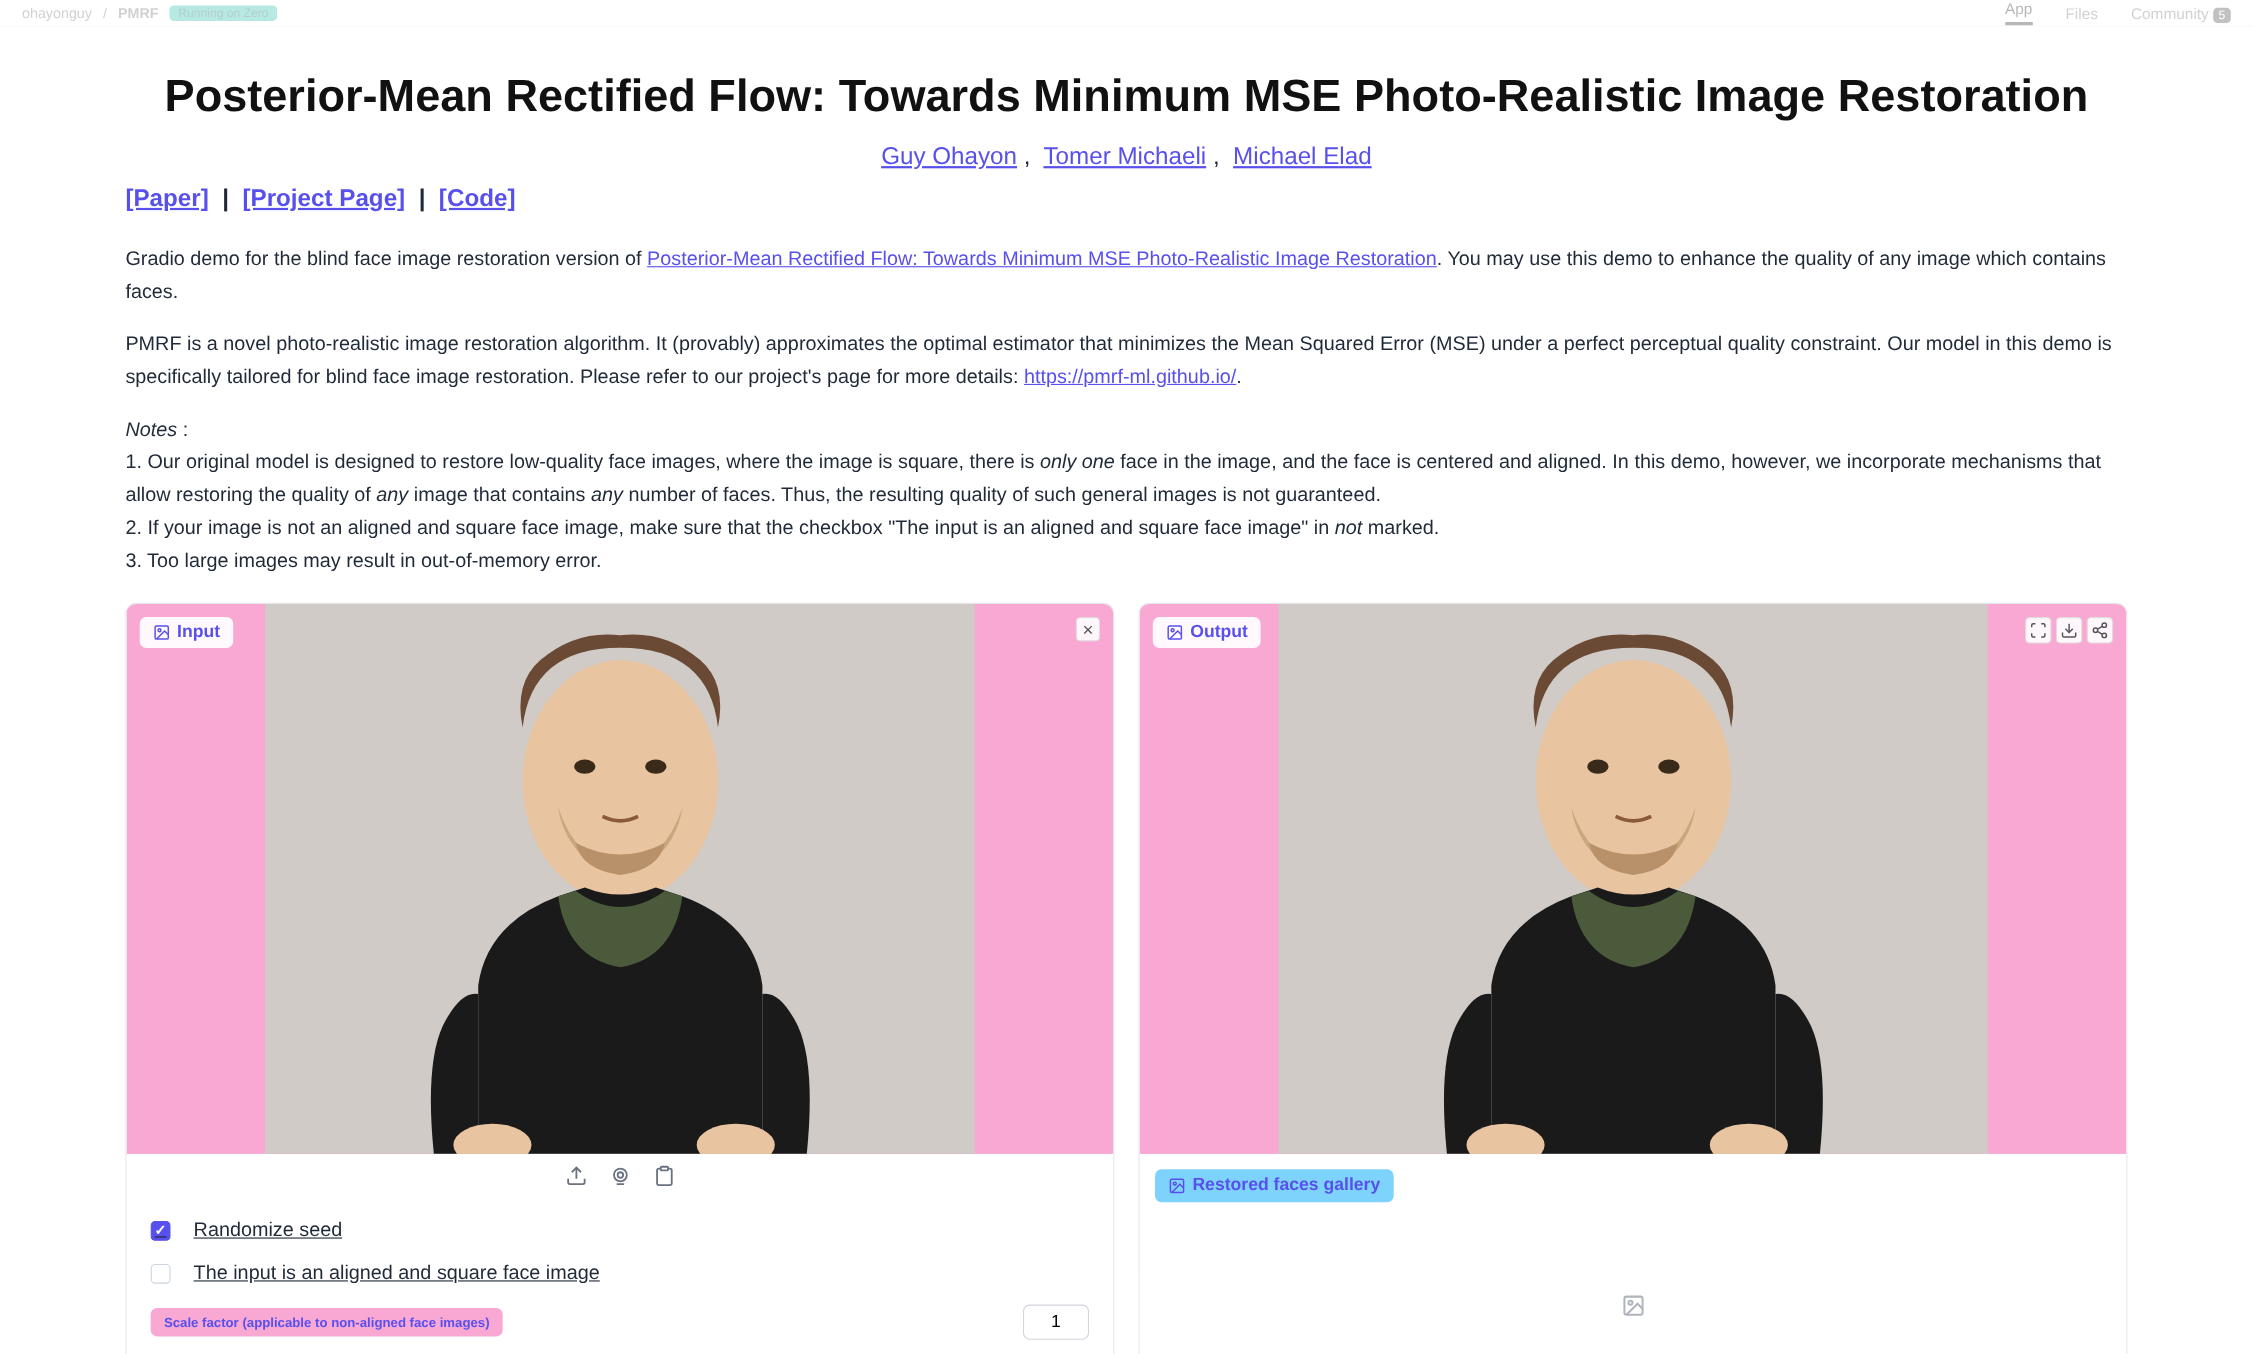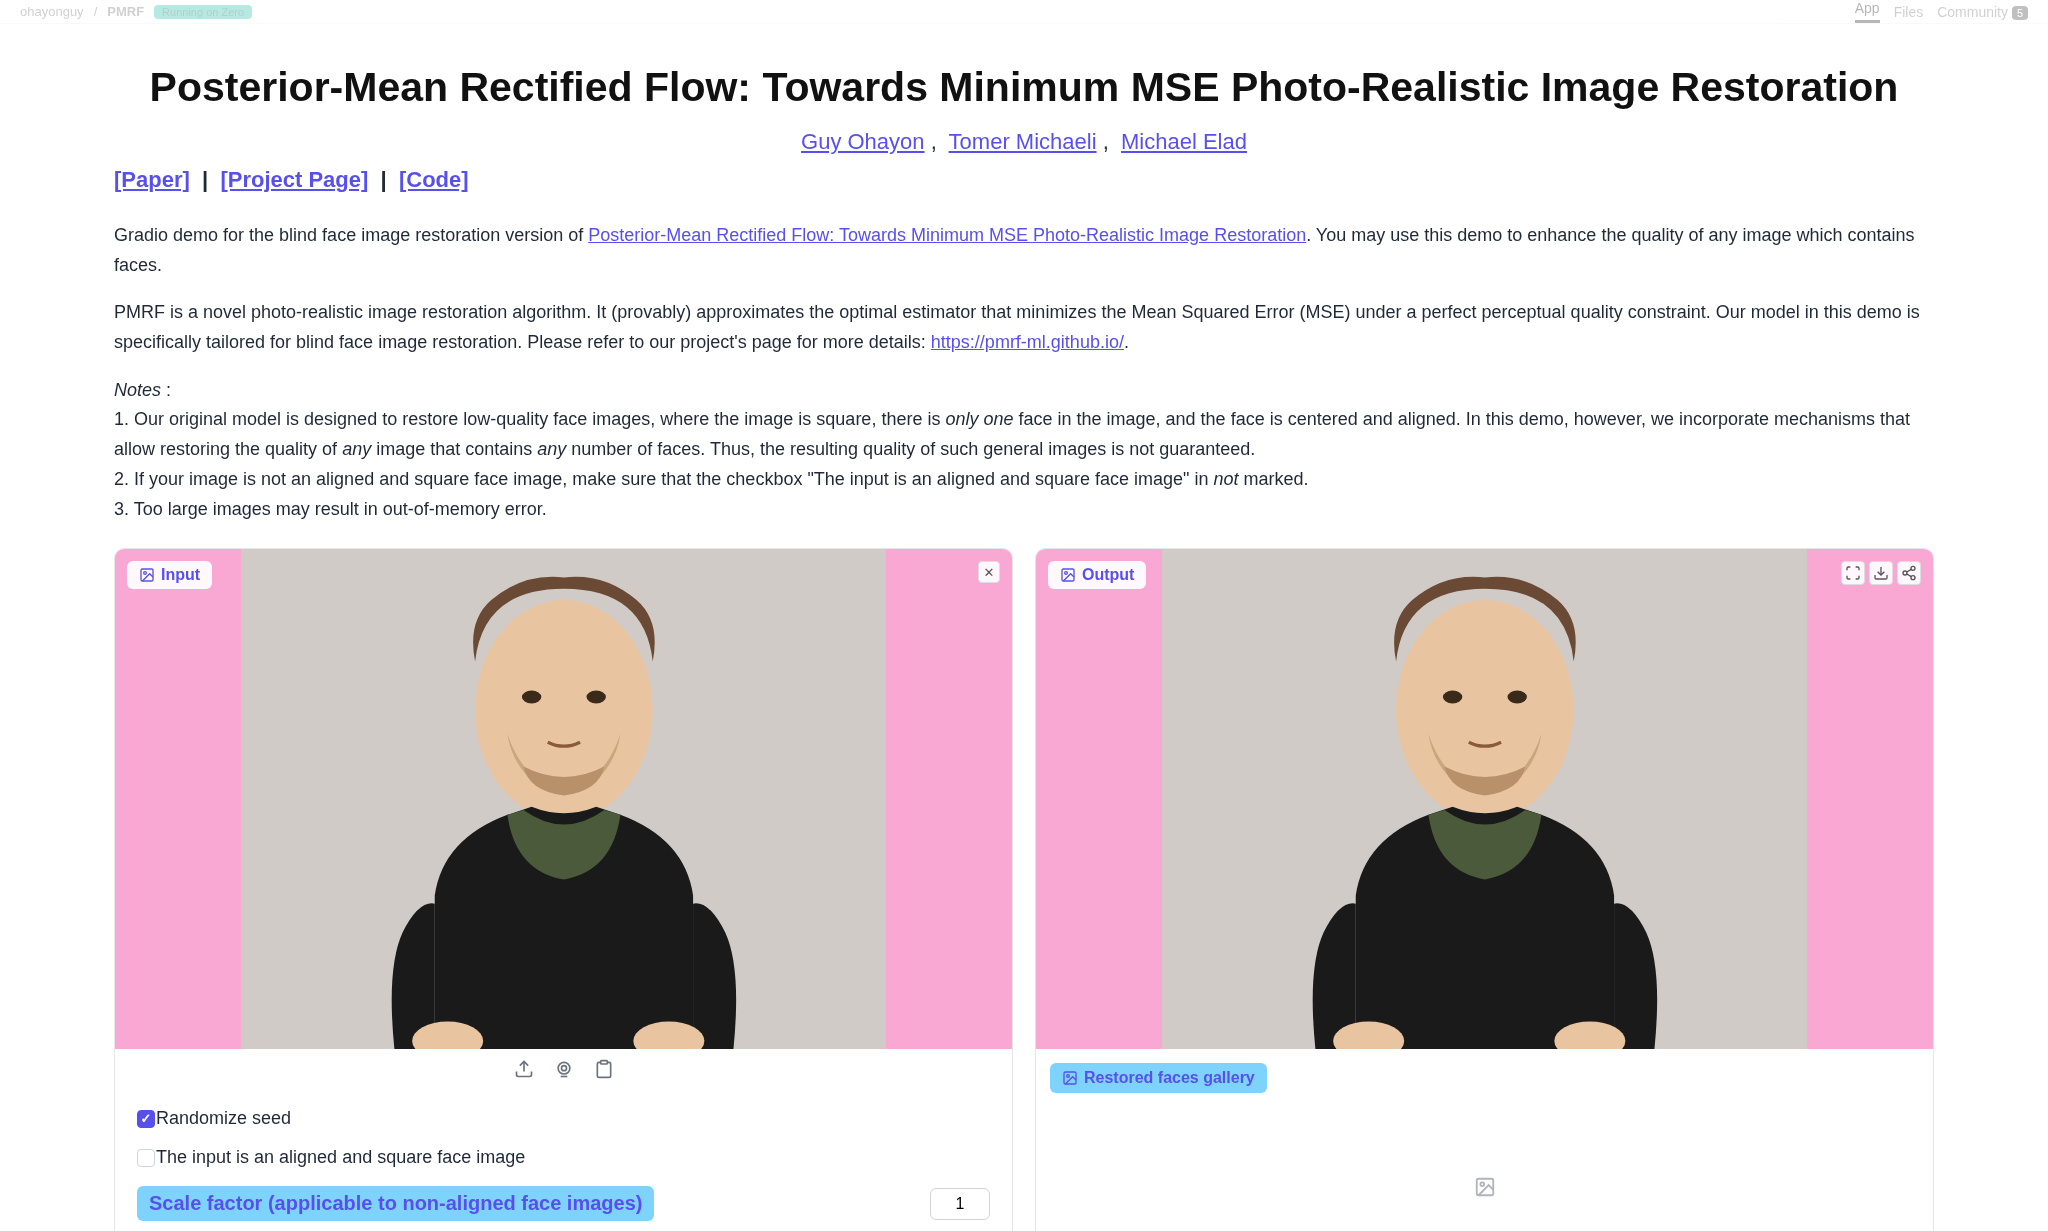--- a/index.html
+++ b/index.html
@@ -1,20 +1,20 @@
 <!DOCTYPE html>
 <html><head>
 <meta charset="utf-8">
 <style>
 * { box-sizing: border-box; margin: 0; padding: 0; }
 body { font-family: -apple-system, BlinkMacSystemFont, "Segoe UI", Arial, sans-serif; background: #fff; color: #1f2937; font-size: 16px; }
 .topbar { display: flex; align-items: center; justify-content: space-between; padding: 0 20px; height: 24px; opacity: 0.3; border-bottom: 1px solid #eee; }
 .topbar-left { display: flex; align-items: center; gap: 10px; font-size: 13px; color: #666; }
 .topbar-badge { background: #14b8a6; color: #065f46; padding: 1px 8px; border-radius: 4px; font-size: 11px; }
-.topbar-right { display: flex; align-items: center; gap: 14px; font-size: 14px; color: #666; }
+.topbar-right { display: flex; align-items: center; gap: 30px; font-size: 14px; color: #666; }
 .tab-active { border-bottom: 3px solid #111; padding-bottom: 4px; color: #111; font-weight: 500; }
 
 .container { max-width: 1960px; margin: 0 auto; padding: 40px 70px 0; }
 h1 { text-align: center; font-size: 41px; font-weight: 700; color: #111; margin-bottom: 18px; }
 .authors { text-align: center; font-size: 22px; margin-bottom: 12px; }
 .authors a, .links a { color: #5850ec; text-decoration: underline; }
 .links { text-align: left; font-size: 22px; font-weight: 700; margin-bottom: 28px; }
 .desc { font-size: 18px; line-height: 1.65; margin-bottom: 18px; }
 .desc a { color: #5850ec; text-decoration: underline; }
 .notes { font-size: 18px; line-height: 1.65; margin-bottom: 24px; }
@@ -24,26 +24,26 @@
 .panels { display: flex; gap: 22px; margin-top: 10px; }
 .panel { flex: 1; border: 1px solid #e5e7eb; border-radius: 10px; overflow: hidden; background: #fff; }
 .img-wrap { position: relative; background: #f9a8d4; height: 500px; display:flex; align-items:flex-end; justify-content:center; overflow:hidden; }
 .panel-label { position: absolute; top: 12px; left: 12px; background: rgba(255,255,255,0.92); color: #5850ec; font-weight: 600; font-size: 16px; padding: 5px 12px; border-radius: 6px; display:flex; align-items:center; gap:6px; }
 .close-btn { position: absolute; top: 12px; right: 12px; width: 22px; height: 22px; background: rgba(255,255,255,0.9); border: 1px solid #ddd; border-radius: 4px; display:flex; align-items:center; justify-content:center; font-size:13px; cursor:pointer; color:#555;}
 .action-btns { position: absolute; top: 12px; right: 12px; display:flex; gap:4px; }
 .action-btn { width: 24px; height: 24px; background: rgba(255,255,255,0.9); border: 1px solid #ddd; border-radius: 4px; display:flex; align-items:center; justify-content:center; cursor:pointer; }
 .toolbar { display:flex; justify-content:center; gap:20px; padding: 10px 0; border-bottom: 1px solid transparent; }
 .toolbar-icon { width:20px; height:20px; color: #6b7280; cursor:pointer; }
 .controls { padding: 18px 22px; display:flex; flex-direction: column; gap: 18px; }
-.checkbox-row { display:flex; align-items:center; gap:1px; font-size:18px; }
+.checkbox-row { display:flex; align-items:center; gap:21px; font-size:18px;text-decoration:underline; }
 .cbox { width:18px; height:18px; border-radius:4px; border: 1.5px solid #cbd5e1; display:flex; align-items:center; justify-content:center; flex-shrink:0; }
 .cbox.checked { background:#5850ec; border-color:#5850ec; }
 .cbox.checked::after { content:"✓"; color:#fff; font-size:13px; font-weight:bold; }
 .scale-row { display:flex; align-items:center; justify-content:space-between; }
-.scale-label { background:#7dd3fc; color:#5850ec; font-weight:600; padding: 6px 12px; border-radius:6px; font-size:20px; }
+.scale-label { background:#f9a8d4; color:#5850ec; font-weight:600; padding: 6px 12px; border-radius:6px; font-size:12px; }
 .scale-input { width: 60px; padding: 6px; border:1px solid #d1d5db; border-radius:6px; text-align:center; font-size:16px; }
 .gallery-label { display:inline-flex; align-items:center; gap:6px; background:#7dd3fc; color:#5850ec; font-weight:600; padding:6px 12px; border-radius:6px; font-size:16px; margin:14px; }
 .gallery-body { height: 160px; display:flex; align-items:center; justify-content:center; }
 .img-icon { width:22px; height:22px; color:#b0b4bd; }
 .person-svg { width: 72%; height:auto; display:block; }
 svg.icon { width:16px; height:16px; }
 </style>
 </head>
 <body>
 

